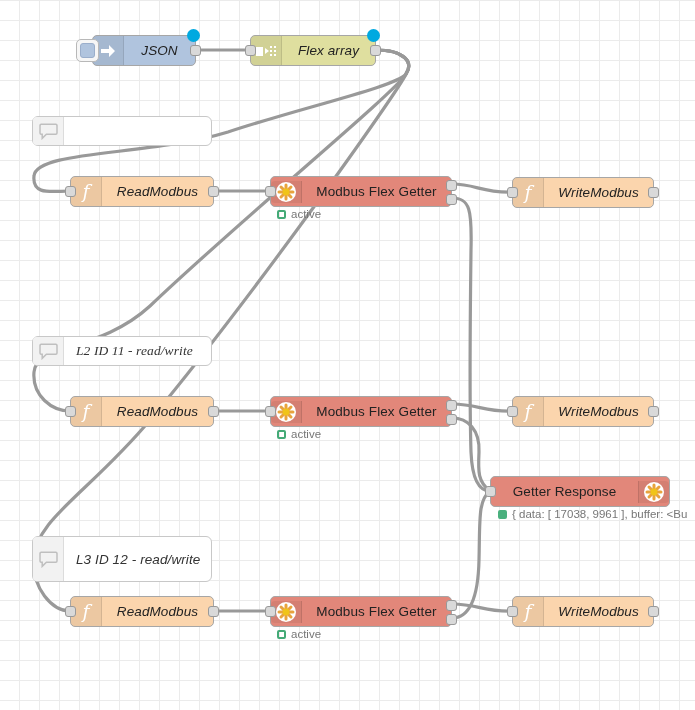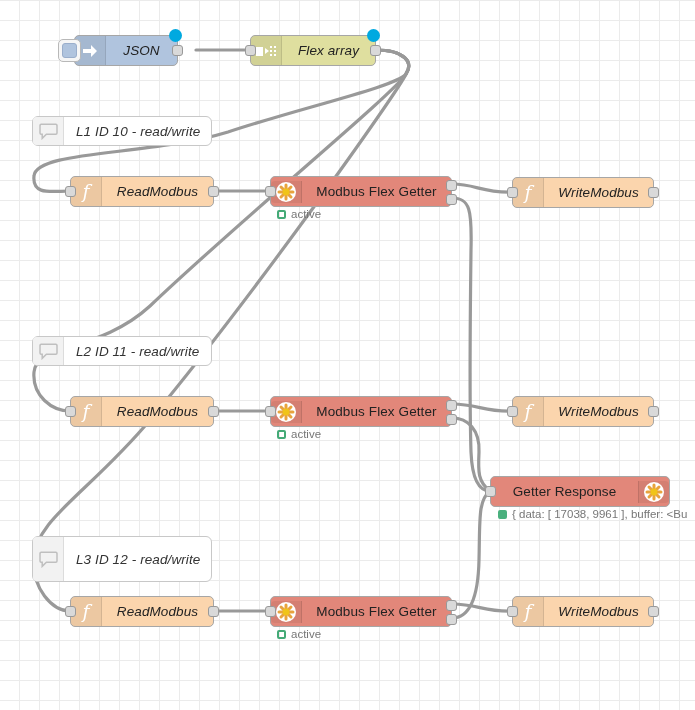--- a/index.html
+++ b/index.html
@@ -192,21 +192,21 @@
     <path class="wire" d="M452,184 C476,184 482,193 512,192"></path>
     <path class="wire" d="M452,404 C478,404 484,412 512,411"></path>
     <path class="wire" d="M452,604 C478,604 484,612 512,611"></path>
 
     <path class="wire" d="M452,198 C470,198 472,210 471,250 C470,330 470,420 471,452
              C472,476 478,491 490,491"></path>
     <path class="wire" d="M452,418 C468,418 480,430 479,452 C478,472 478,482 490,491"></path>
     <path class="wire" d="M452,618 C466,618 478,606 479,560 C480,520 478,500 490,491"></path>
   </svg>
 
-  <div class="node n-json" style="left:74px; top:35px; width:104px;justify-content:space-between;">
+  <div class="node n-json" style="left:92px; top:35px; width:104px;justify-content:space-between;">
     <div class="sel-button">
       <div class="inner"></div>
     </div>
     <div class="icon-box">
       <svg width="20" height="20" viewBox="0 0 20 20">
         <path d="M3 8 h8 V4 l6 6 -6 6 v-4 H3 Z" fill="#ffffff"></path>
       </svg>
     </div>
     <div class="node-label">JSON</div>
     <div class="port out" style="top:9px;"></div>
@@ -233,24 +233,23 @@
     <div class="port out" style="top:9px;"></div>
     <div class="dirty-dot"></div>
   </div>
 
   <div class="node n-comment" style="left:32px; top:116px; width:180px; height:30px;">
     <div class="icon-box">
       <svg width="19" height="17" viewBox="0 0 19 17">
         <path d="M2.2 1.2 h14.6 a1.2 1.2 0 0 1 1.2 1.2 v7.6 a1.2 1.2 0 0 1 -1.2 1.2 H7.4 L3.2 15.4 V11.2 H2.2 A1.2 1.2 0 0 1 1 10 V2.4 A1.2 1.2 0 0 1 2.2 1.2 Z" fill="none" stroke="#bfbfbf" stroke-width="1.5"></path>
       </svg>
     </div>
-    <div class="node-label">L1 ID 10 - read/write</div>
-  </div>
-
-  <div class="node n-comment" style="left:32px; top:336px; width:180px; height:30px;">
+  </div>
+
+  <div class="node n-comment" style="left:32px; top:336px; width:180px; height:30px;font-family:Liberation Serif, serif;">
     <div class="icon-box">
       <svg width="19" height="17" viewBox="0 0 19 17">
         <path d="M2.2 1.2 h14.6 a1.2 1.2 0 0 1 1.2 1.2 v7.6 a1.2 1.2 0 0 1 -1.2 1.2 H7.4 L3.2 15.4 V11.2 H2.2 A1.2 1.2 0 0 1 1 10 V2.4 A1.2 1.2 0 0 1 2.2 1.2 Z" fill="none" stroke="#bfbfbf" stroke-width="1.5"></path>
       </svg>
     </div>
     <div class="node-label">L2 ID 11 - read/write</div>
   </div>
 
   <div class="node n-comment" style="left:32px; top:536px; width:180px; height:46px;">
     <div class="icon-box">

